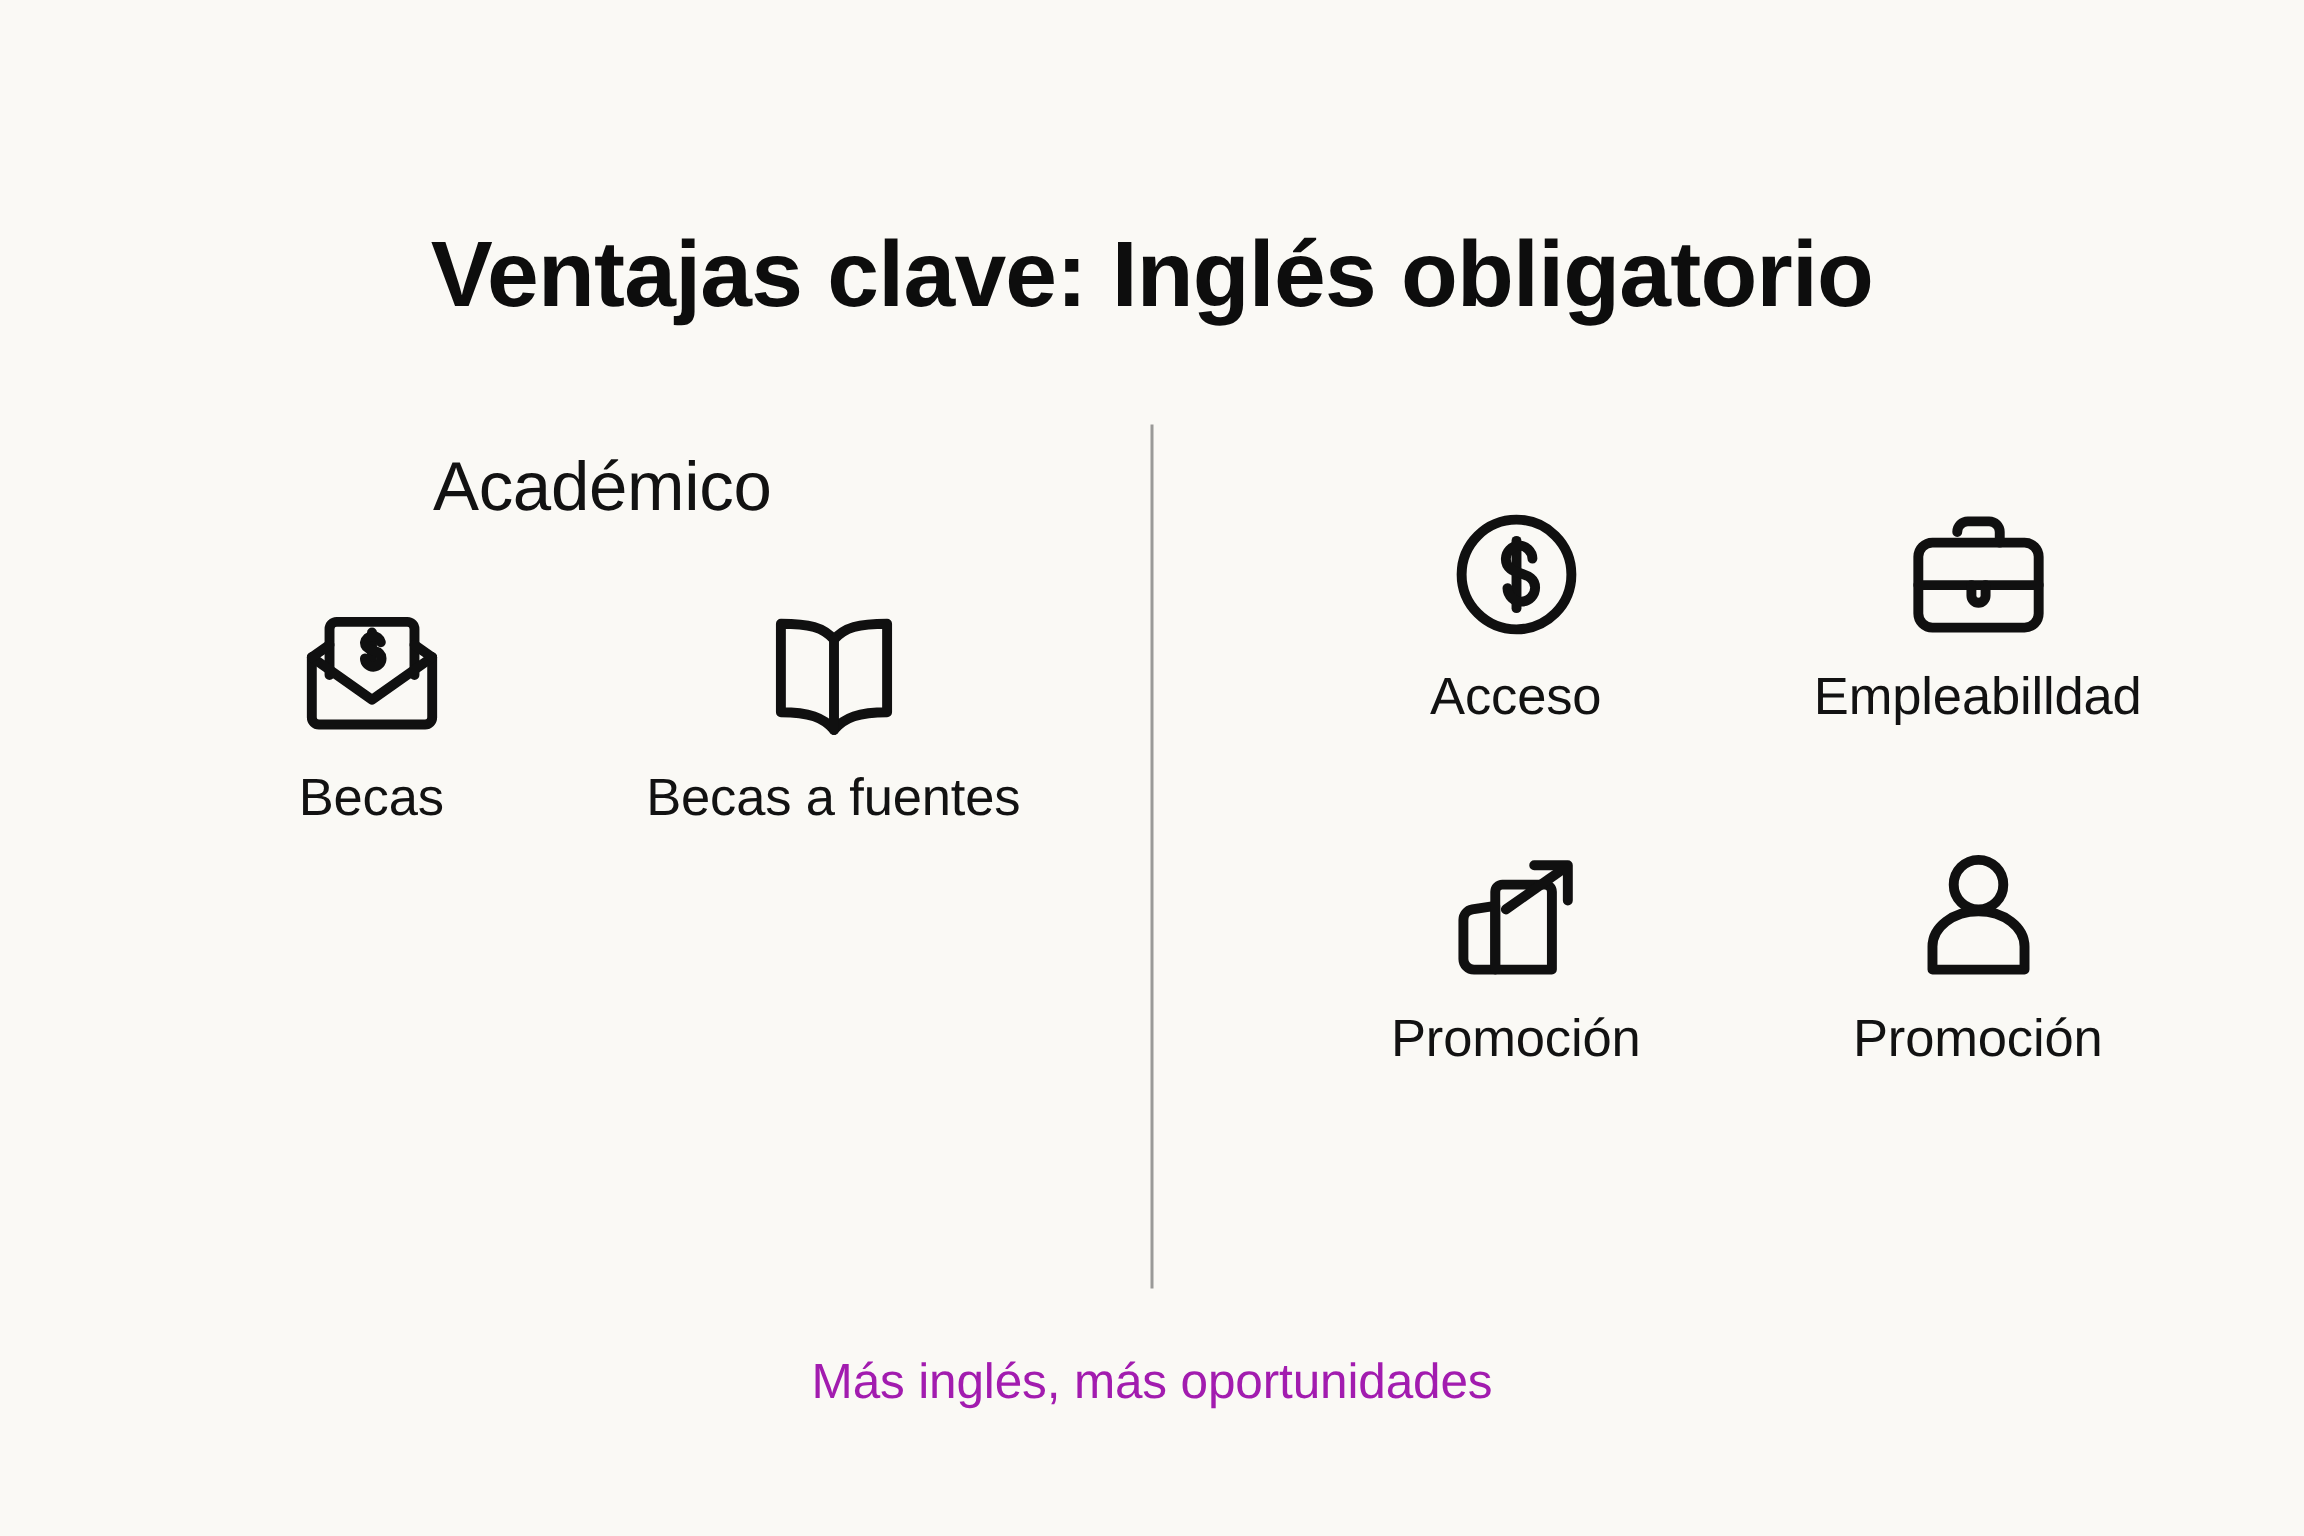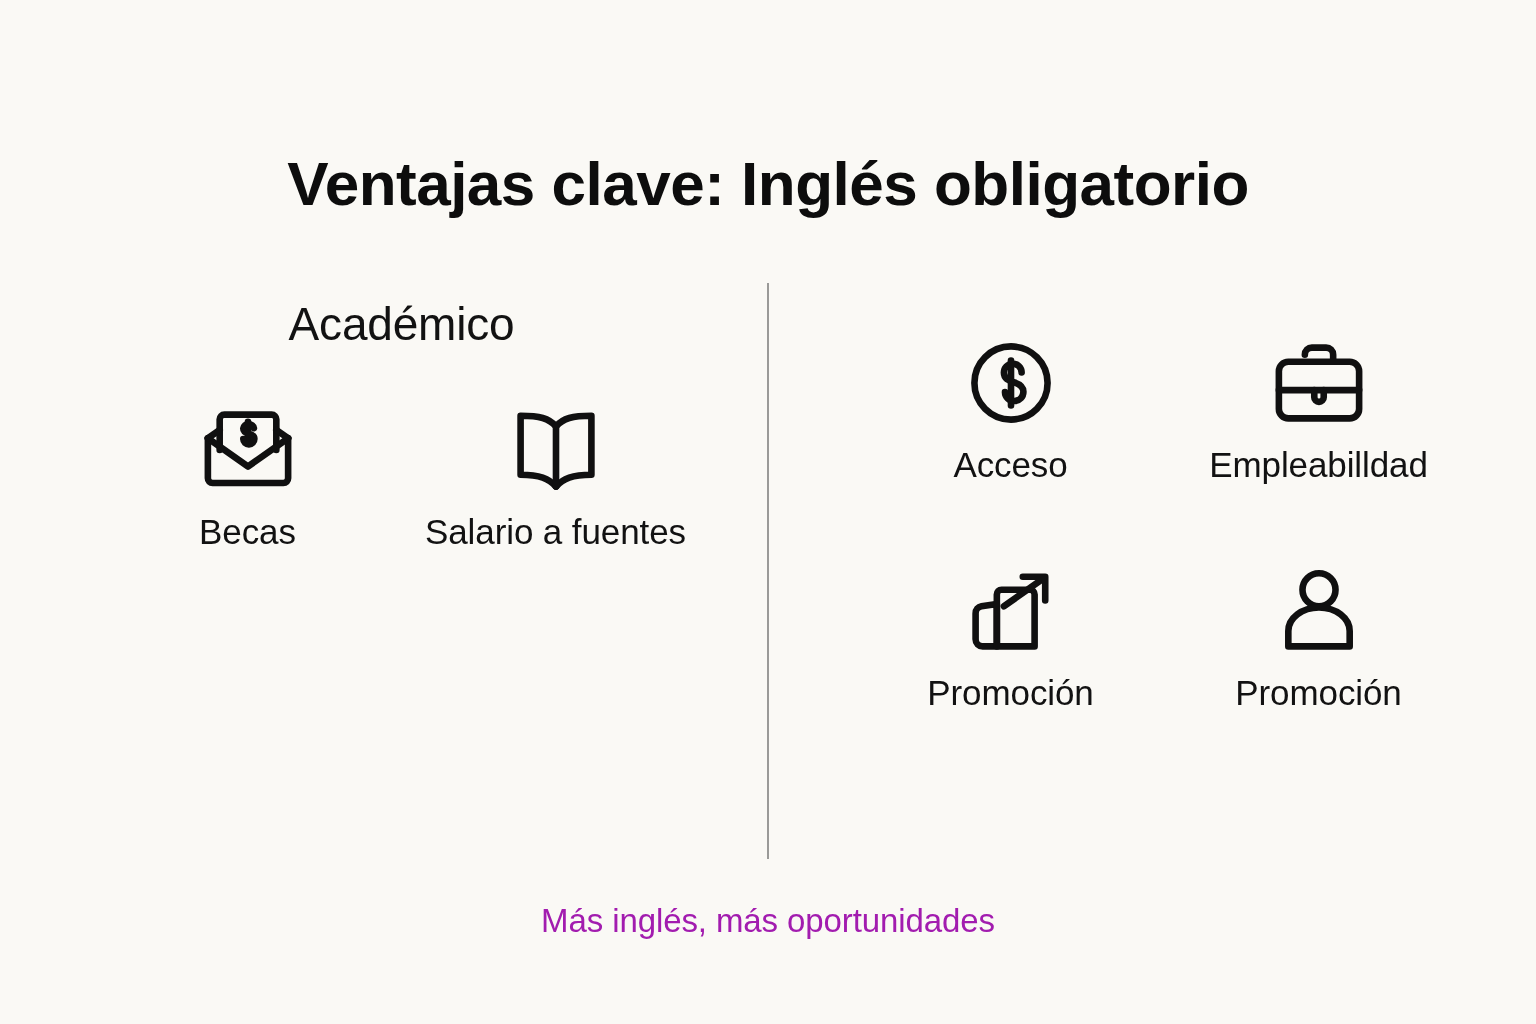--- a/index.html
+++ b/index.html
@@ -168,21 +168,21 @@
           <span class="icon-box">
             <svg viewBox="0 0 100 100" fill="none" stroke="#101010" stroke-width="5.6" stroke-linecap="round" stroke-linejoin="round">
 
               <path d="M50 30 C44 23 36 21 20 21 V71 C36 71 44 74 50 81"></path>
 
               <path d="M50 30 C56 23 64 21 80 21 V71 C64 71 56 74 50 81"></path>
 
               <path d="M50 30 V81"></path>
             </svg>
           </span>
-          <div class="item-label">Salario a fuentes</div>
+          <div class="item-label">Becas a fuentes</div>
         </div>
 
 
       </div>
     </div>
 
     <div class="column col-right">
 
       <div class="items">
 

